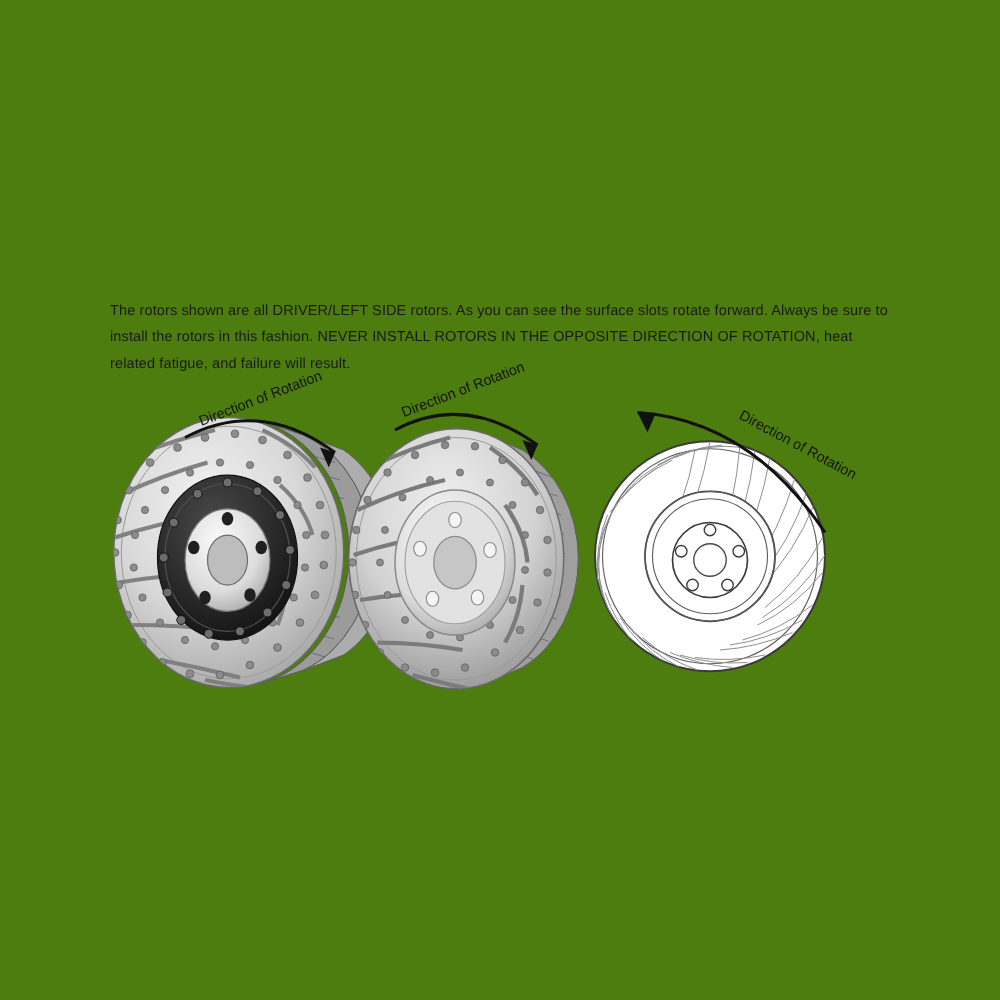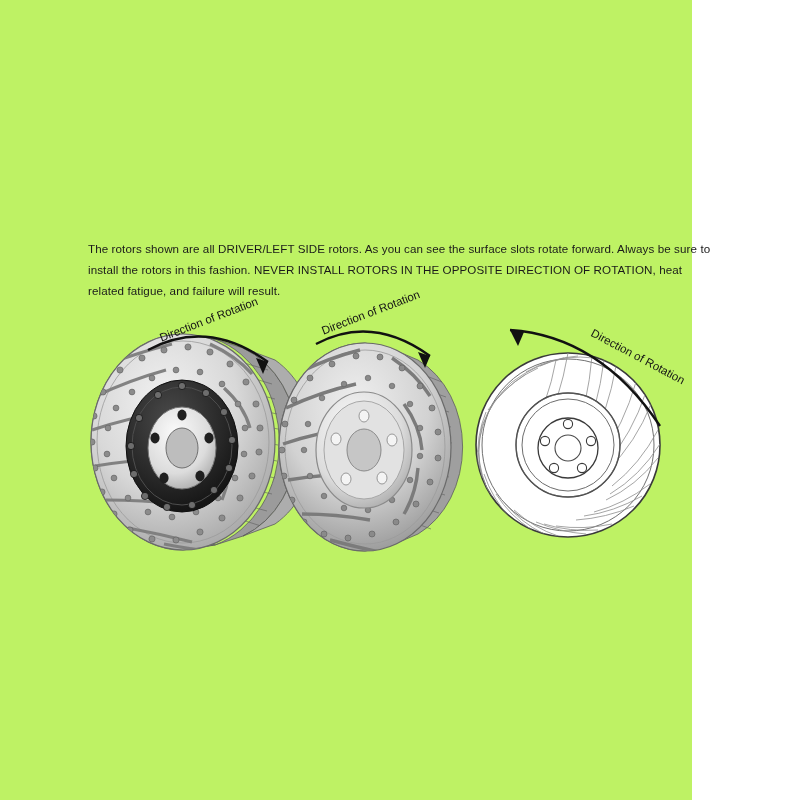--- a/index.html
+++ b/index.html
@@ -9,23 +9,23 @@
   }
   body {
     width: 800px;
     height: 800px;
     font-family: "Liberation Sans", sans-serif;
     color: #111111;
     overflow: hidden;
   }
   #page {
     position: relative;
-    width: 692px;
+    width: 800px;
     height: 800px;
-    background: #bef264;
+    background: #4d7c0f;
   }
   #caption {
     position: absolute;
     left: 88px;
     top: 238px;
     width: 630px;
     font-size: 11.6px;
     line-height: 21px;
     color: #1a1a1a;
     letter-spacing: 0.1px;

